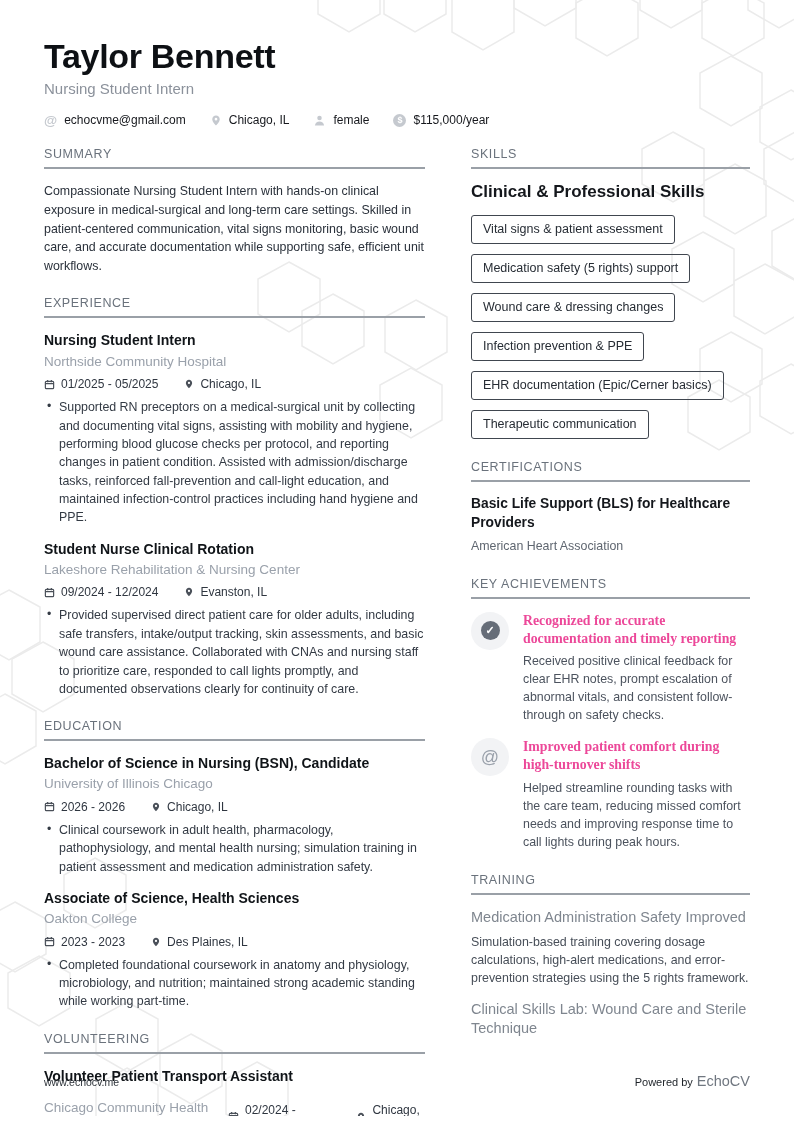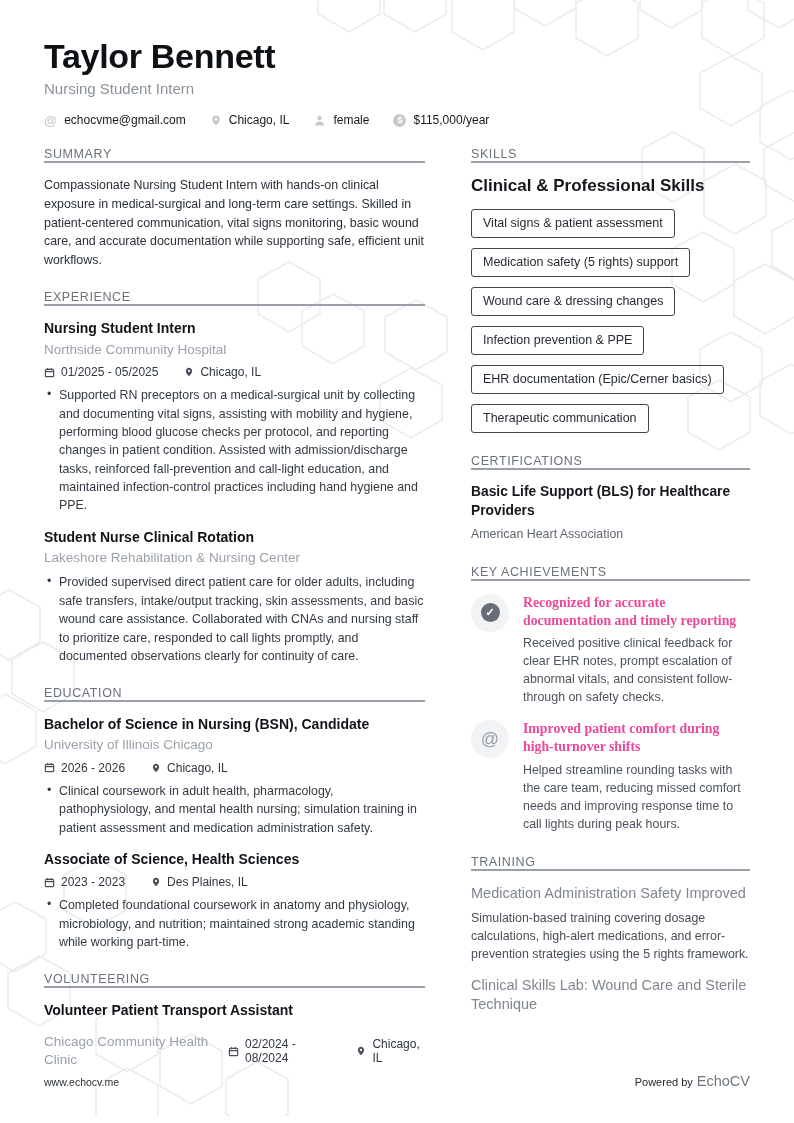--- a/index.html
+++ b/index.html
@@ -17,21 +17,21 @@
   .c-pin,.c-person{color:#c5c9cf;display:flex;}
   .dollar-badge{width:13px;height:13px;border-radius:50%;background:#c5c9cf;color:#fff;
     font-size:9px;font-weight:700;display:flex;align-items:center;justify-content:center;line-height:1;}
 
   
   .cols{display:flex;margin-top:20px;gap:46px;}
   .col-left{width:381px;flex:none;}
   .col-right{flex:1;min-width:0;}
 
   .section{margin-bottom:21px;}
-  .sec-head{font-size:12.5px;color:#6a727c;letter-spacing:.6px;
+  .sec-head{font-size:12.5px;color:#6a727c;letter-spacing:.6px;padding-bottom:6px;
     border-bottom:2px solid #9aa0a7;margin-bottom:13px;}
 
   .summary-text{font-size:12.4px;line-height:1.5;color:#2a313b;}
 
   .entry{margin-bottom:13px;}
   .entry-title{font-size:14px;font-weight:700;color:#101418;line-height:1.3;}
   .entry-company{font-size:13.5px;color:#9aa1ab;margin-top:3px;line-height:1.3;}
   .entry-meta{display:flex;gap:26px;margin-top:7px;font-size:12px;color:#2f3640;align-items:center;}
   .meta-item{display:flex;gap:6px;align-items:center;}
   .m-icon{color:#4a5059;display:flex;}
@@ -180,20 +180,39 @@
                       </svg>
                   </span>
                   <span>Chicago, IL</span>
                 </span>
               </div>
               <div class="bullet">Supported RN preceptors on a medical-surgical unit by collecting and documenting vital signs, assisting with mobility and hygiene, performing blood glucose checks per protocol, and reporting changes in patient condition. Assisted with admission/discharge tasks, reinforced fall-prevention and call-light education, and maintained infection-control practices including hand hygiene and PPE.</div>
             </div>
               <div class="entry">
               <div class="entry-title">Student Nurse Clinical Rotation</div>
               <div class="entry-company">Lakeshore Rehabilitation &amp; Nursing Center</div>
+              <div class="entry-meta">
+                <span class="meta-item">
+                  <span class="m-icon">
+                    <svg width="11" height="11" viewBox="0 0 24 24" fill="none" stroke="currentColor" stroke-width="2.6">
+                        <rect x="3" y="5" width="18" height="16" rx="2"></rect>
+                        <path d="M3 10h18M8 2v5M16 2v5"></path>
+                      </svg>
+                  </span>
+                  <span>09/2024 - 12/2024</span>
+                </span>
+                <span class="meta-item">
+                  <span class="m-icon">
+                    <svg width="10" height="12" viewBox="0 0 24 24" fill="currentColor">
+                        <path d="M12 2C7.9 2 4.5 5.4 4.5 9.5 4.5 15 12 22 12 22s7.5-7 7.5-12.5C19.5 5.4 16.1 2 12 2zm0 10a2.7 2.7 0 1 1 0-5.4 2.7 2.7 0 0 1 0 5.4z"></path>
+                      </svg>
+                  </span>
+                  <span>Evanston, IL</span>
+                </span>
+              </div>
               <div class="bullet">Provided supervised direct patient care for older adults, including safe transfers, intake/output tracking, skin assessments, and basic wound care assistance. Collaborated with CNAs and nursing staff to prioritize care, responded to call lights promptly, and documented observations clearly for continuity of care.</div>
             </div>
             </div>
         </div>
 
         <div class="section">
           <div class="sec-head">EDUCATION</div>
           <div>
 
           <div class="entry">
@@ -215,20 +234,21 @@
                         <path d="M12 2C7.9 2 4.5 5.4 4.5 9.5 4.5 15 12 22 12 22s7.5-7 7.5-12.5C19.5 5.4 16.1 2 12 2zm0 10a2.7 2.7 0 1 1 0-5.4 2.7 2.7 0 0 1 0 5.4z"></path>
                       </svg>
                   </span>
                   <span>Chicago, IL</span>
                 </span>
               </div>
               <div class="bullet">Clinical coursework in adult health, pharmacology, pathophysiology, and mental health nursing; simulation training in patient assessment and medication administration safety.</div>
             </div>
               <div class="entry">
               <div class="entry-title">Associate of Science, Health Sciences</div>
+              <div class="entry-company">Oakton College</div>
               <div class="entry-meta">
                 <span class="meta-item">
                   <span class="m-icon">
                     <svg width="11" height="11" viewBox="0 0 24 24" fill="none" stroke="currentColor" stroke-width="2.6">
                         <rect x="3" y="5" width="18" height="16" rx="2"></rect>
                         <path d="M3 10h18M8 2v5M16 2v5"></path>
                       </svg>
                   </span>
                   <span>2023 - 2023</span>
                 </span>

